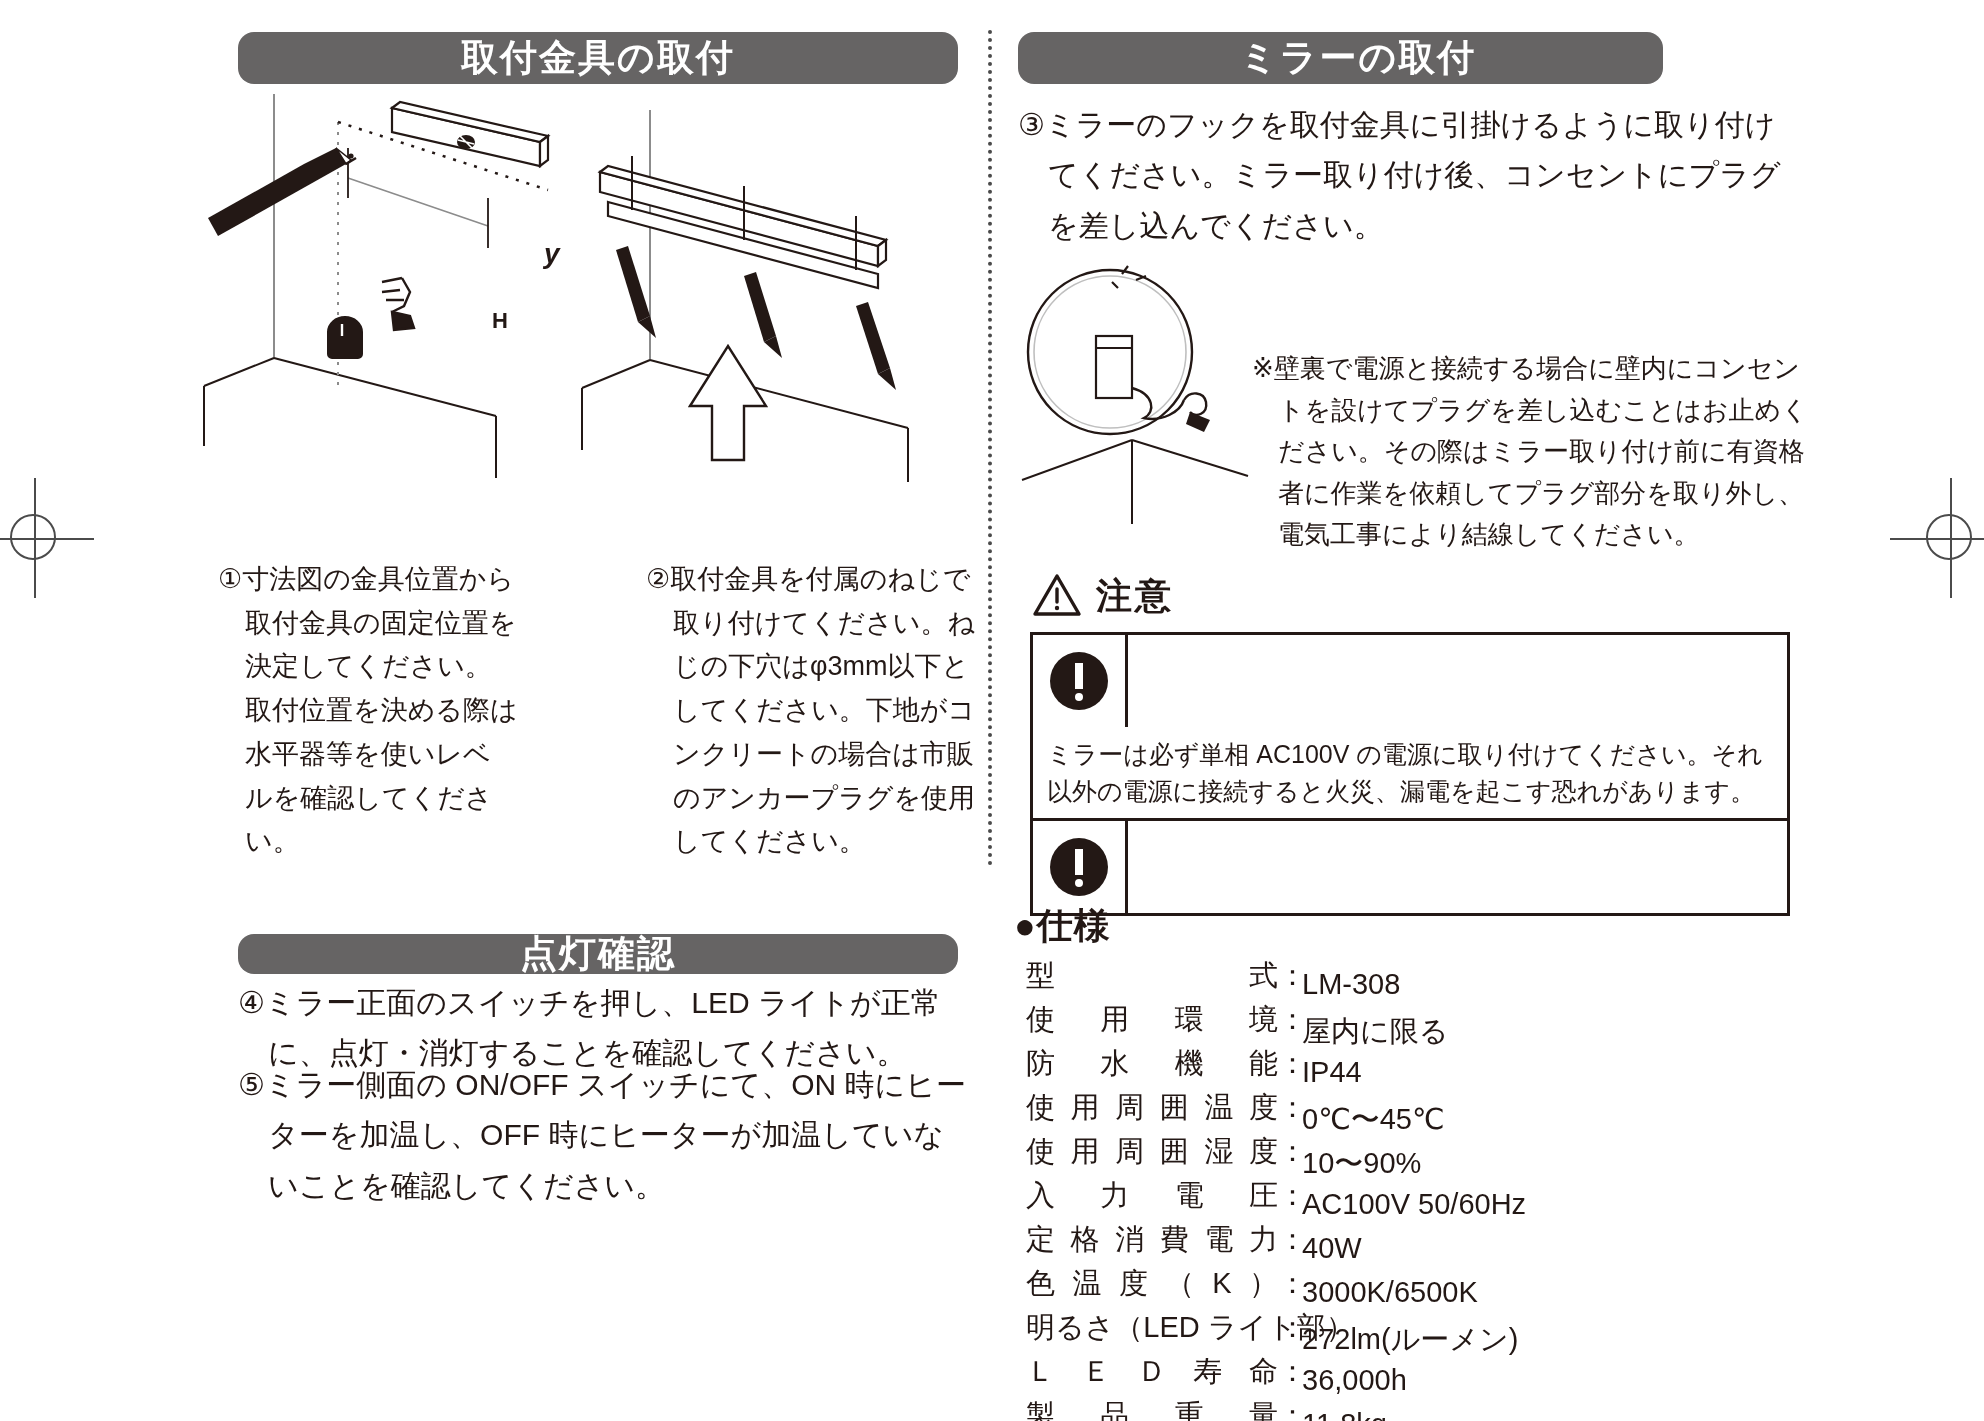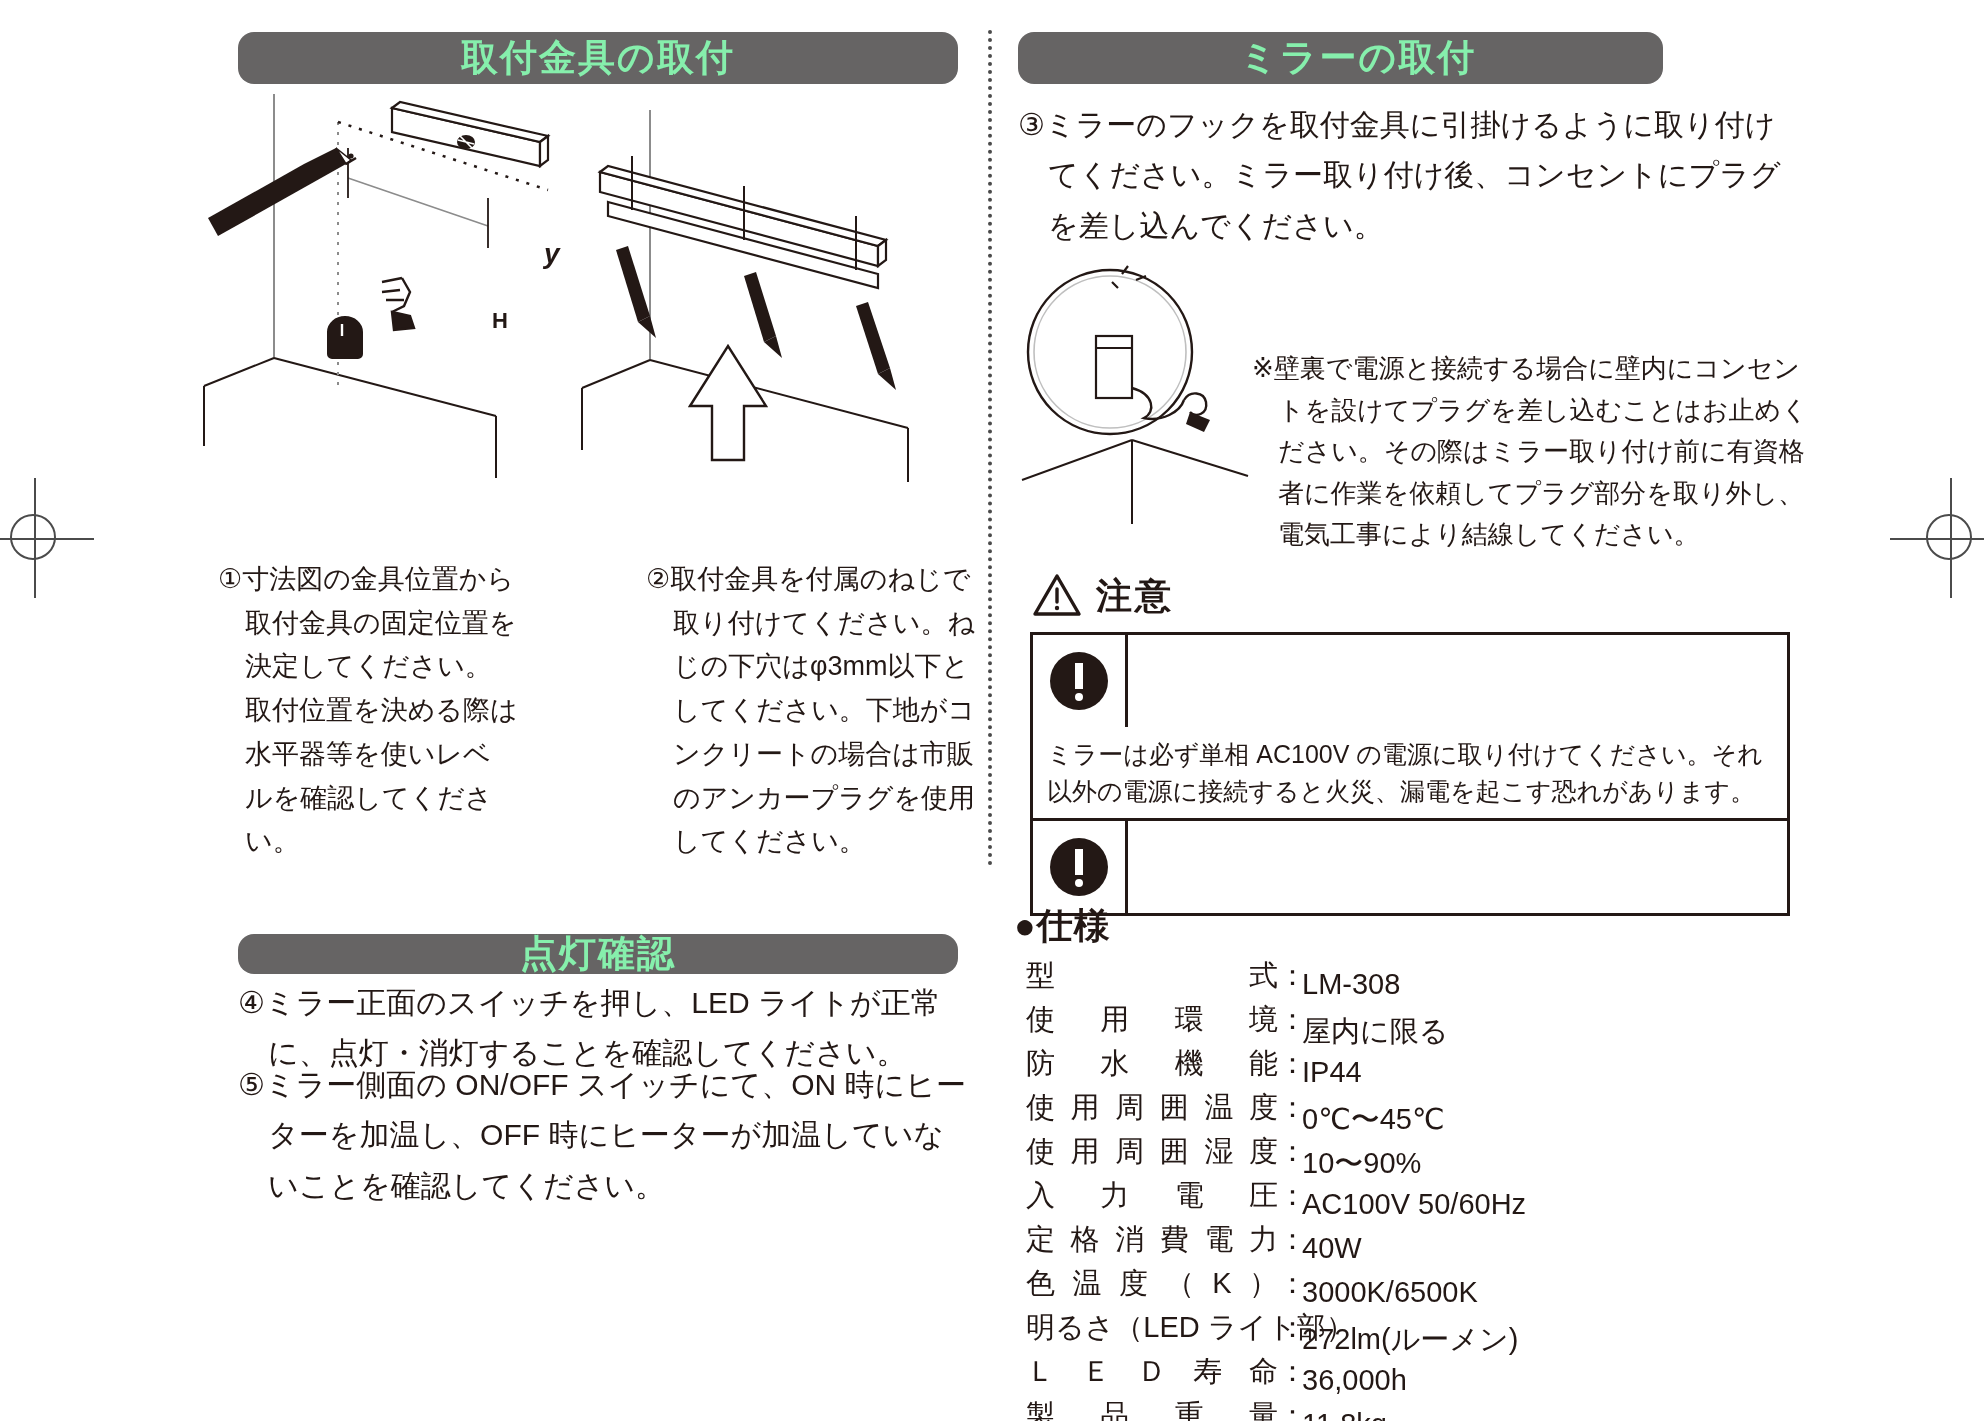--- a/index.html
+++ b/index.html
@@ -66,21 +66,21 @@
     width: 0;
     height: 836px;
     border-left: 4px dotted #4b4b4b;
   }
 
   
   .banner {
     position: absolute;
     background: #666464;
     border-radius: 16px;
-    color: #86efac;
+    color: #ffffff;
     font-size: 37px;
     font-weight: bold;
     letter-spacing: 2px;
     display: flex;
     align-items: center;
     justify-content: center;
     box-sizing: border-box;
   }
   #banner-bracket  { left: 238px;  top: 32px;  width: 720px; height: 52px; }
   #banner-mirror   { left: 1018px; top: 32px;  width: 645px; height: 52px; padding-left: 35px; }

